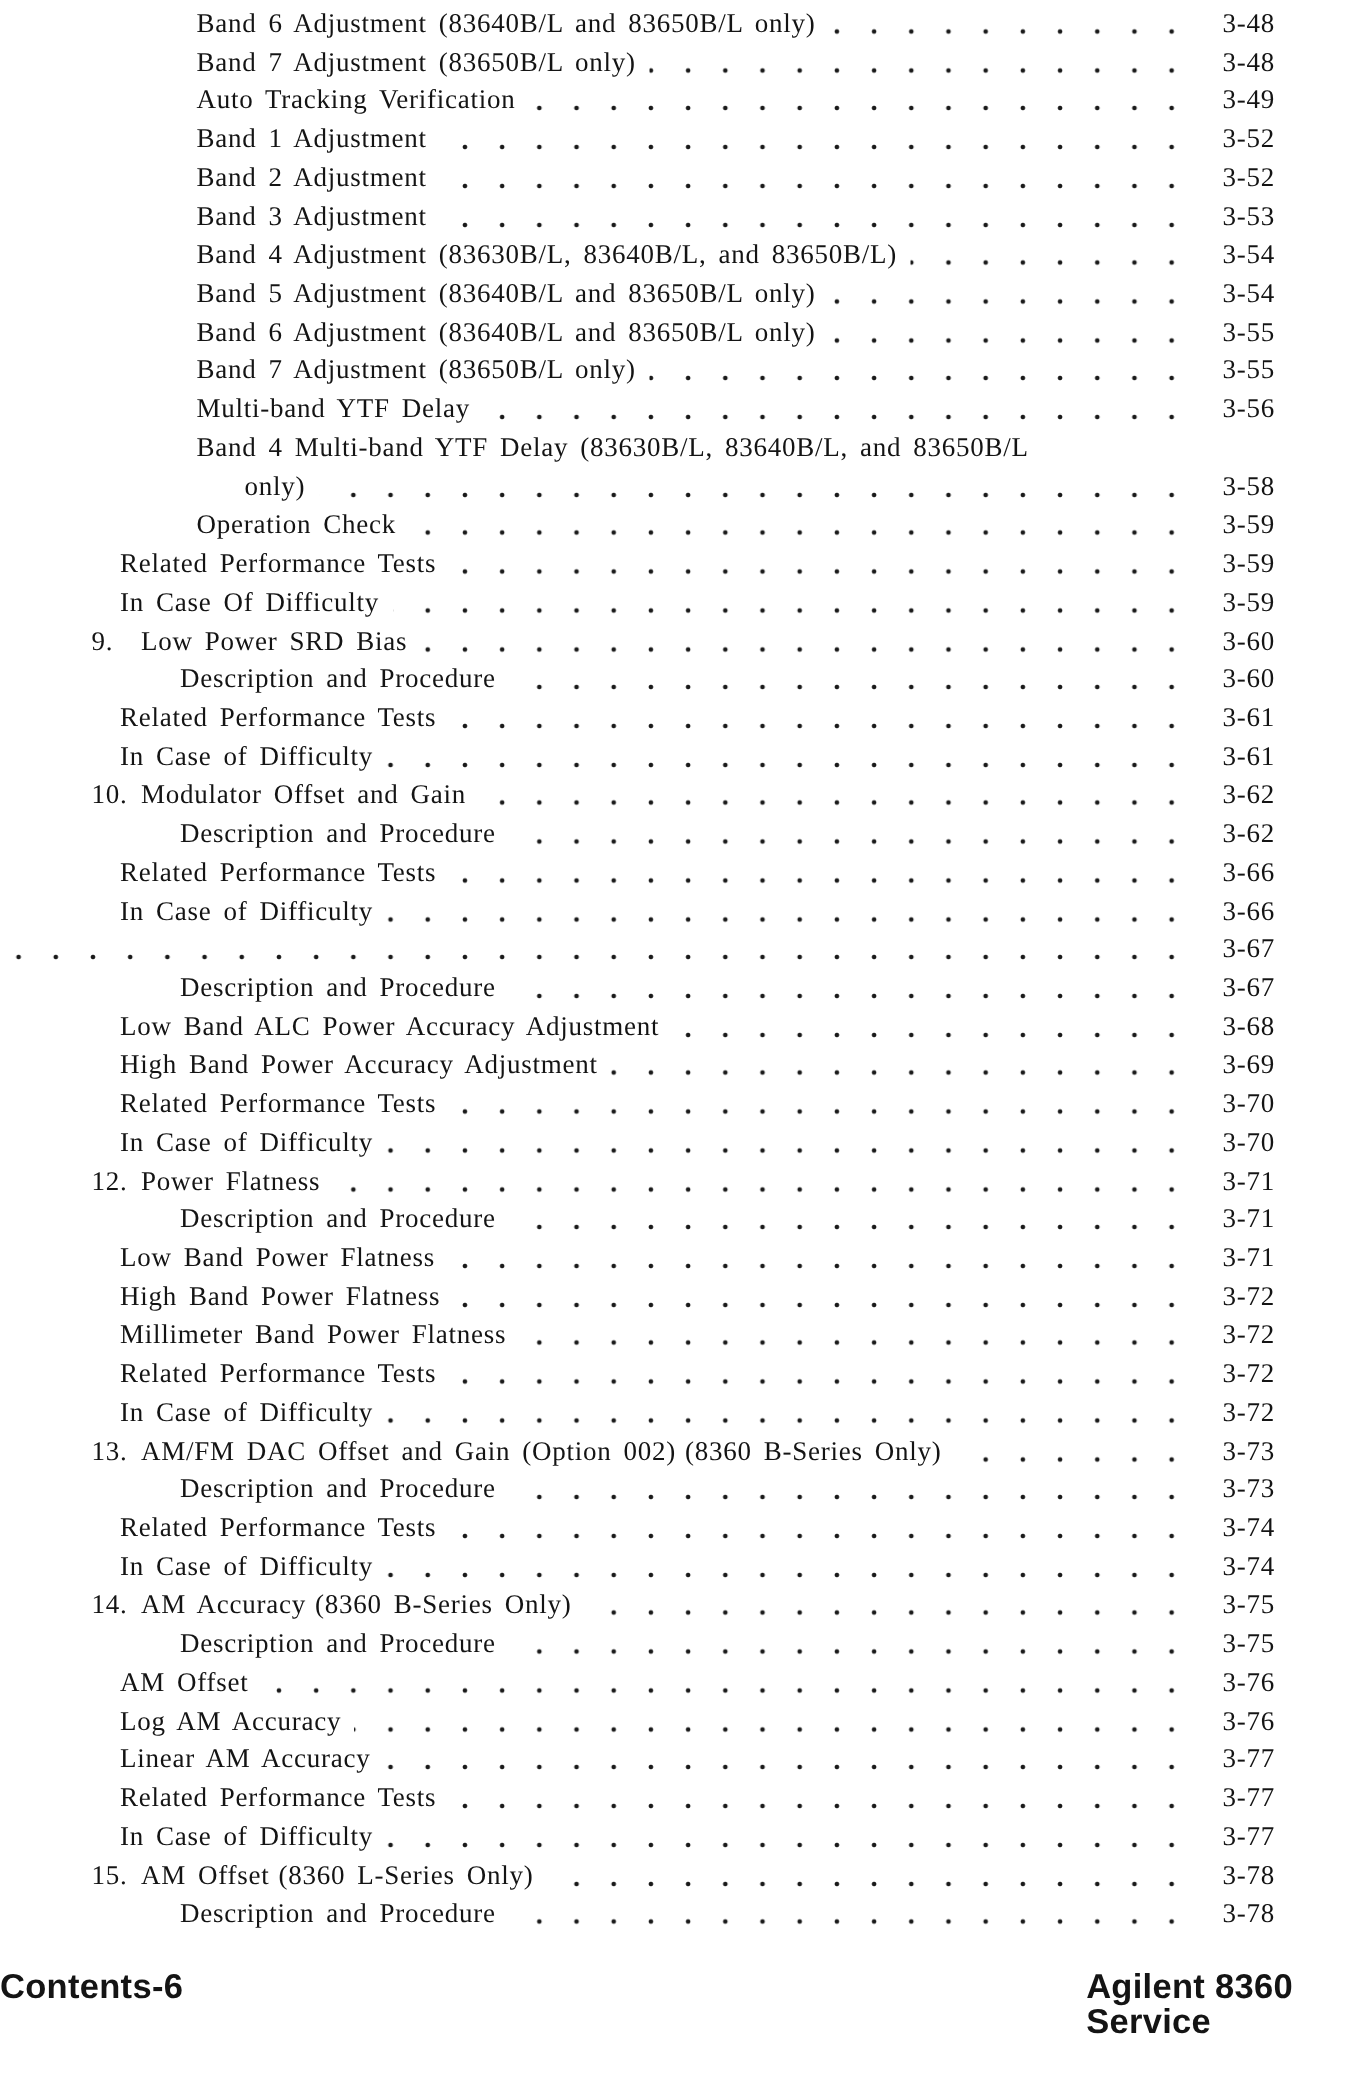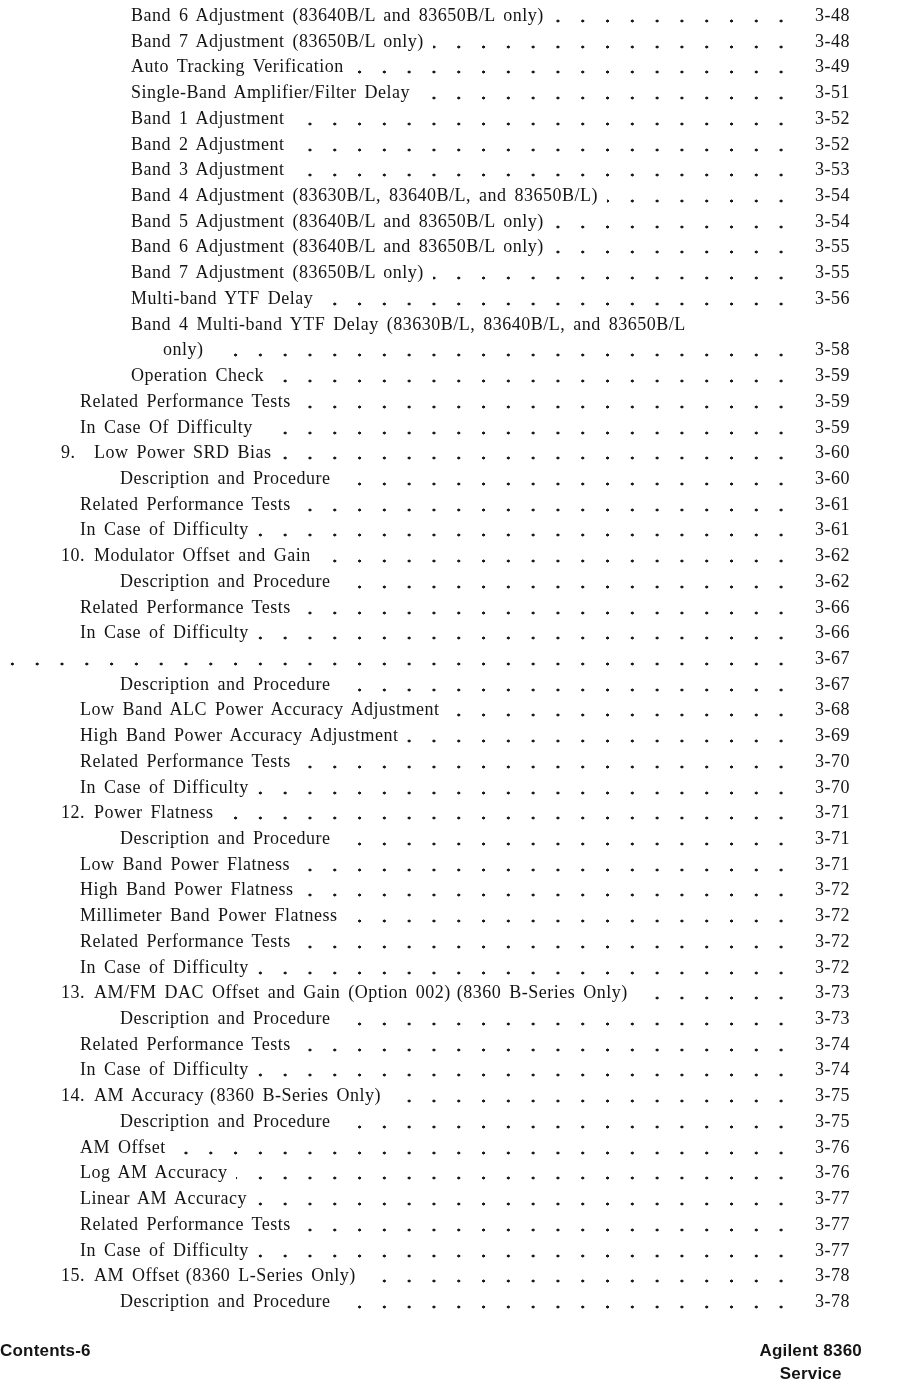--- a/index.html
+++ b/index.html
@@ -52,47 +52,43 @@
   .lvl-sub3    .txt { padding-left: 131px; }
   .lvl-cont    .txt { padding-left: 163px; }
 
   .footer {
     display: flex;
     justify-content: space-between;
     align-items: flex-start;
     margin-top: 24px;
     font-family: "Liberation Sans", sans-serif;
     font-weight: bold;
-    font-size: 17px;
+    font-size: 23px;
     line-height: 23px;
     letter-spacing: 0.2px;
   }
-  .footer-right { text-align: center; }
+  .footer-right { text-align: left; }
 </style>
 </head>
 <body>
 
 <div class="page">
 
   <div class="toc" id="toc-list">
       <div class="row lvl-sub3 leader">
         <span class="txt"><span>Band 6 Adjustment (83640B/L and 83650B/L only)</span></span>
         <span class="pg">3-48</span>
       </div>
       <div class="row lvl-sub3 leader">
         <span class="txt"><span>Band 7 Adjustment (83650B/L only)</span></span>
         <span class="pg">3-48</span>
       </div>
       <div class="row lvl-sub3 leader">
         <span class="txt"><span>Auto Tracking Verification</span></span>
         <span class="pg">3-49</span>
-      </div>
-      <div class="row lvl-sub3 leader">
-        <span class="txt"><span>Single-Band Amplifier/Filter Delay</span></span>
-        <span class="pg">3-51</span>
       </div>
       <div class="row lvl-sub3 leader">
         <span class="txt"><span>Band 1 Adjustment</span></span>
         <span class="pg">3-52</span>
       </div>
       <div class="row lvl-sub3 leader">
         <span class="txt"><span>Band 2 Adjustment</span></span>
         <span class="pg">3-52</span>
       </div>
       <div class="row lvl-sub3 leader">

